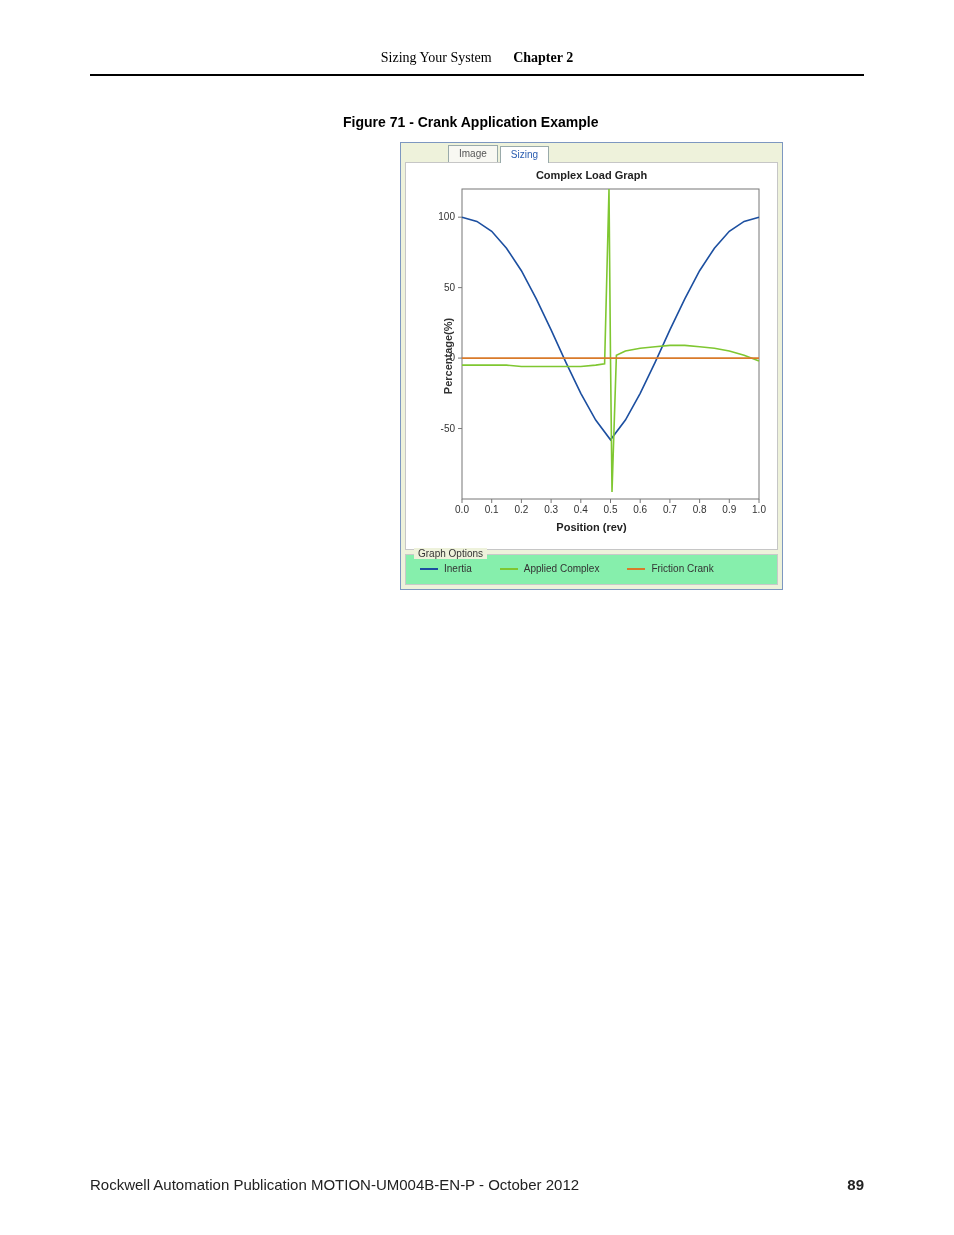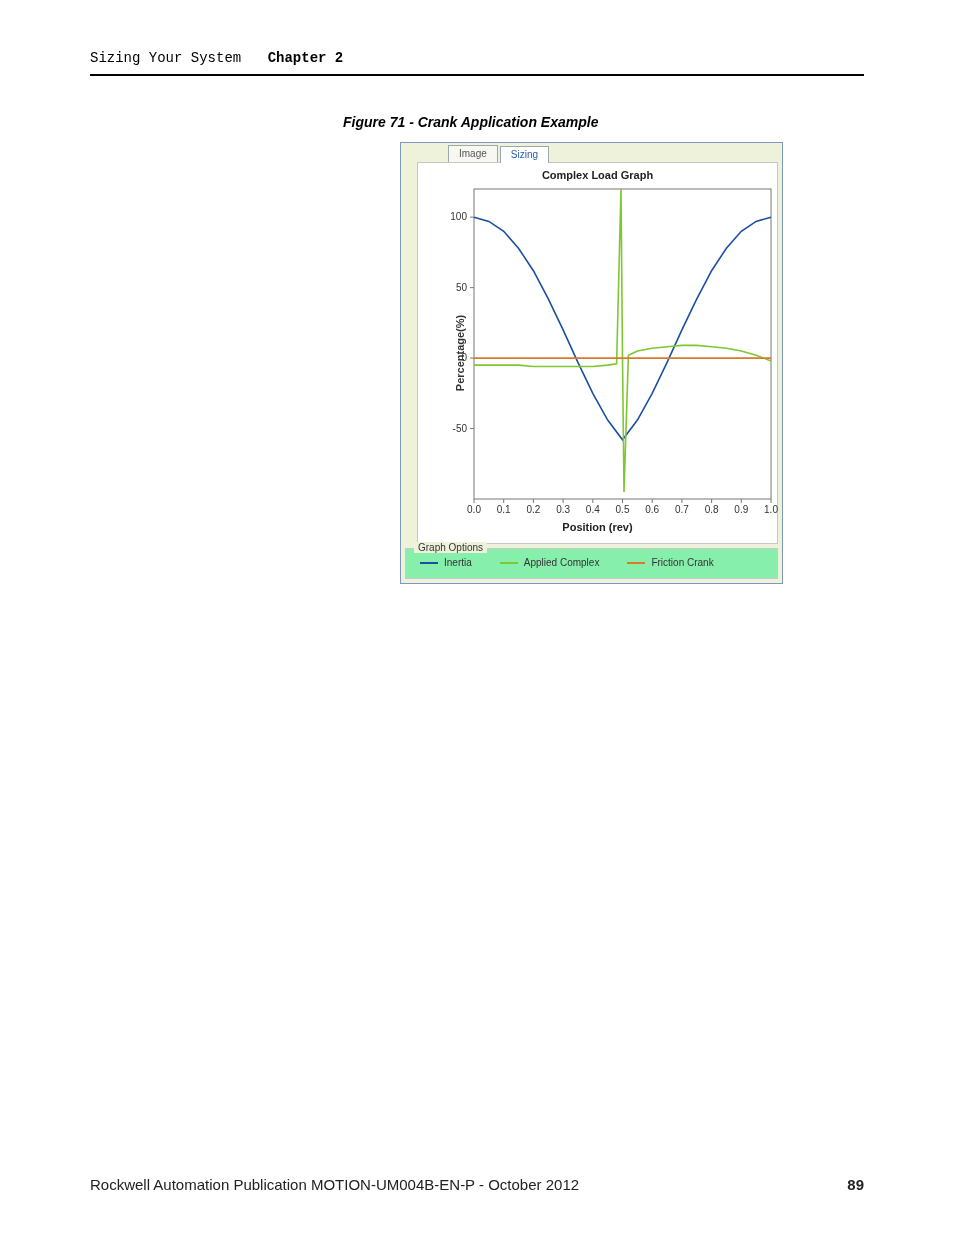--- a/index.html
+++ b/index.html
@@ -11,22 +11,22 @@
     color: #000;
   }
   .page {
     position: relative;
     width: 954px;
     height: 1235px;
     box-sizing: border-box;
     padding: 50px 90px 40px 90px;
   }
   .running-head {
-    text-align: left;
-    font-family: Liberation Mono, monospace;
+    text-align: center;
+    font-family: Liberation Serif, serif;
     font-size: 14px;
     margin-bottom: 8px;
   }
   .running-head .section { font-weight: 400; margin-right: 18px; }
   .running-head .chapter { font-weight: 700; }
   hr.rule {
     border: none;
     border-top: 2.5px solid #000;
     margin: 0 0 38px 0;
   }
@@ -35,21 +35,20 @@
     font-size: 17px;
     line-height: 1.35;
     margin-bottom: 26px;
   }
   .fig-caption {
     margin-left: 253px;
     font-family: "Segoe UI Semibold", "Helvetica Neue", Arial, sans-serif;
     font-weight: 700;
     font-size: 14px;
     margin-bottom: 12px;
-    font-style: italic;
   }
   .fig-wrap {
     margin-left: 310px;
   }
   .panel {
     width: 381px;
     border: 1px solid #7d97c0;
     background: #eef2db;
     font-family: Tahoma, Arial, sans-serif;
     font-size: 10px;
@@ -74,22 +73,22 @@
     background: #fff;
     color: #2a5db0;
     border-color: #9aa;
     position: relative;
     top: 1px;
     z-index: 2;
   }
   .chart-box {
     background: #fff;
     border: 1px solid #c6c6c6;
-    margin: 0 4px 4px 16px;
-    padding: 6px 8px 10px 8px;
+    margin: 0 4px 4px 4px;
+    padding: 6px 8px 16px 8px;
     position: relative;
   }
   .chart-title {
     text-align: center;
     font-weight: 700;
     font-size: 11px;
     color: #222;
     margin-bottom: 2px;
     font-family: Arial, sans-serif;
   }

